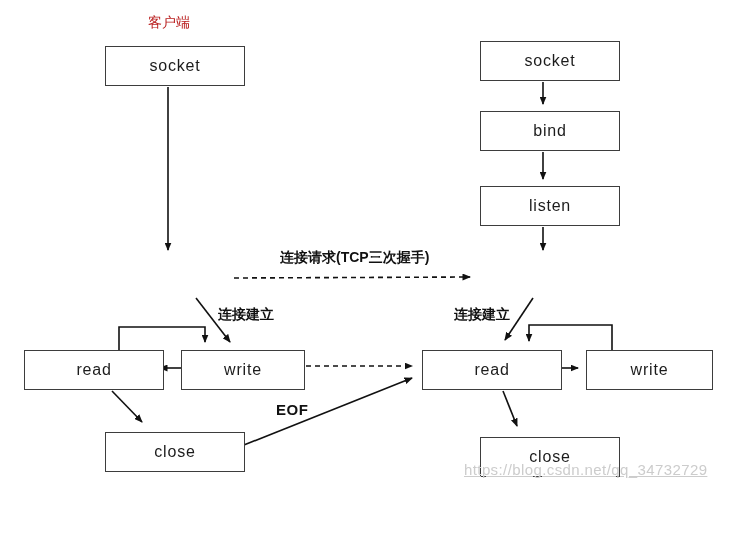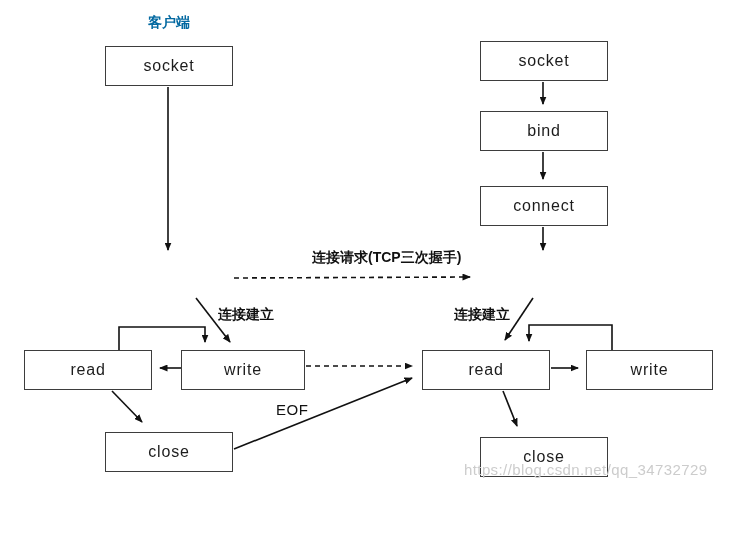--- a/index.html
+++ b/index.html
@@ -7,40 +7,40 @@
     position:relative;
     width:747px;height:542px;
     background:#ffffff;
     font-family:"Liberation Sans","DejaVu Sans",sans-serif;
     overflow:hidden;
   }
   #edges{position:absolute;left:0;top:0;width:747px;height:542px;}
   .node{
     position:absolute;
     box-sizing:border-box;
-    width:128px;height:40px;
+    width:140px;height:40px;
     background:#ffffff;
     border:1.6px solid #3d3d3d;
     display:flex;align-items:center;justify-content:center;
     font-size:16px;color:#1c1c1c;letter-spacing:0.8px;
     z-index:2;
   }
   .col-header{
     position:absolute;width:110px;text-align:center;
-    font-size:14px;font-weight:bold;color:#0369a1;z-index:2;
+    font-size:14px;font-weight:normal;color:#b91c1c;z-index:2;
   }
   .edge-label{
     position:absolute;font-size:14px;font-weight:bold;color:#111111;
     white-space:nowrap;z-index:3;background:transparent;
   }
-  .edge-label.latin{font-weight:400;font-size:15px;letter-spacing:0.5px;}
+  .edge-label.latin{font-weight:700;font-size:15px;letter-spacing:0.5px;}
   .watermark{
     position:absolute;left:464px;top:461px;
     font-size:15px;color:#cccccc;letter-spacing:0.4px;
-    z-index:4;white-space:nowrap;
+    z-index:4;white-space:nowrap;text-decoration:underline;
   }
 </style>
 </head>
 <body>
 
 <div id="canvas">
 
   <svg id="edges" viewBox="0 0 747 542" xmlns="http://www.w3.org/2000/svg">
     <defs>
       <marker id="arw" markerWidth="9" markerHeight="7" refX="7.5" refY="3.5" orient="auto" markerUnits="userSpaceOnUse">
@@ -68,25 +68,25 @@
 
   <div class="col-header" style="left:114px;top:14px;">客户端</div>
 
   <div class="node" style="left:105px;top:46px;">socket</div>
   <div class="node" style="left:24px;top:350px;">read</div>
   <div class="node" style="left:181px;top:350px;width:124px;">write</div>
   <div class="node" style="left:105px;top:432px;">close</div>
 
   <div class="node" style="left:480px;top:41px;">socket</div>
   <div class="node" style="left:480px;top:111px;">bind</div>
-  <div class="node" style="left:480px;top:186px;">connect</div>
+  <div class="node" style="left:480px;top:186px;">listen</div>
   <div class="node" style="left:422px;top:350px;">read</div>
   <div class="node" style="left:586px;top:350px;width:127px;">write</div>
   <div class="node" style="left:480px;top:437px;">close</div>
 
-  <div class="edge-label" style="left:280px;top:249px;margin-left:32px;">连接请求(TCP三次握手)</div>
+  <div class="edge-label" style="left:280px;top:249px;">连接请求(TCP三次握手)</div>
   <div class="edge-label" style="left:218px;top:306px;">连接建立</div>
   <div class="edge-label" style="left:454px;top:306px;">连接建立</div>
   <div class="edge-label latin" style="left:276px;top:401px;">EOF</div>
 
   <div class="watermark">https://blog.csdn.net/qq_34732729</div>
 
 </div>
 
 </body></html>

